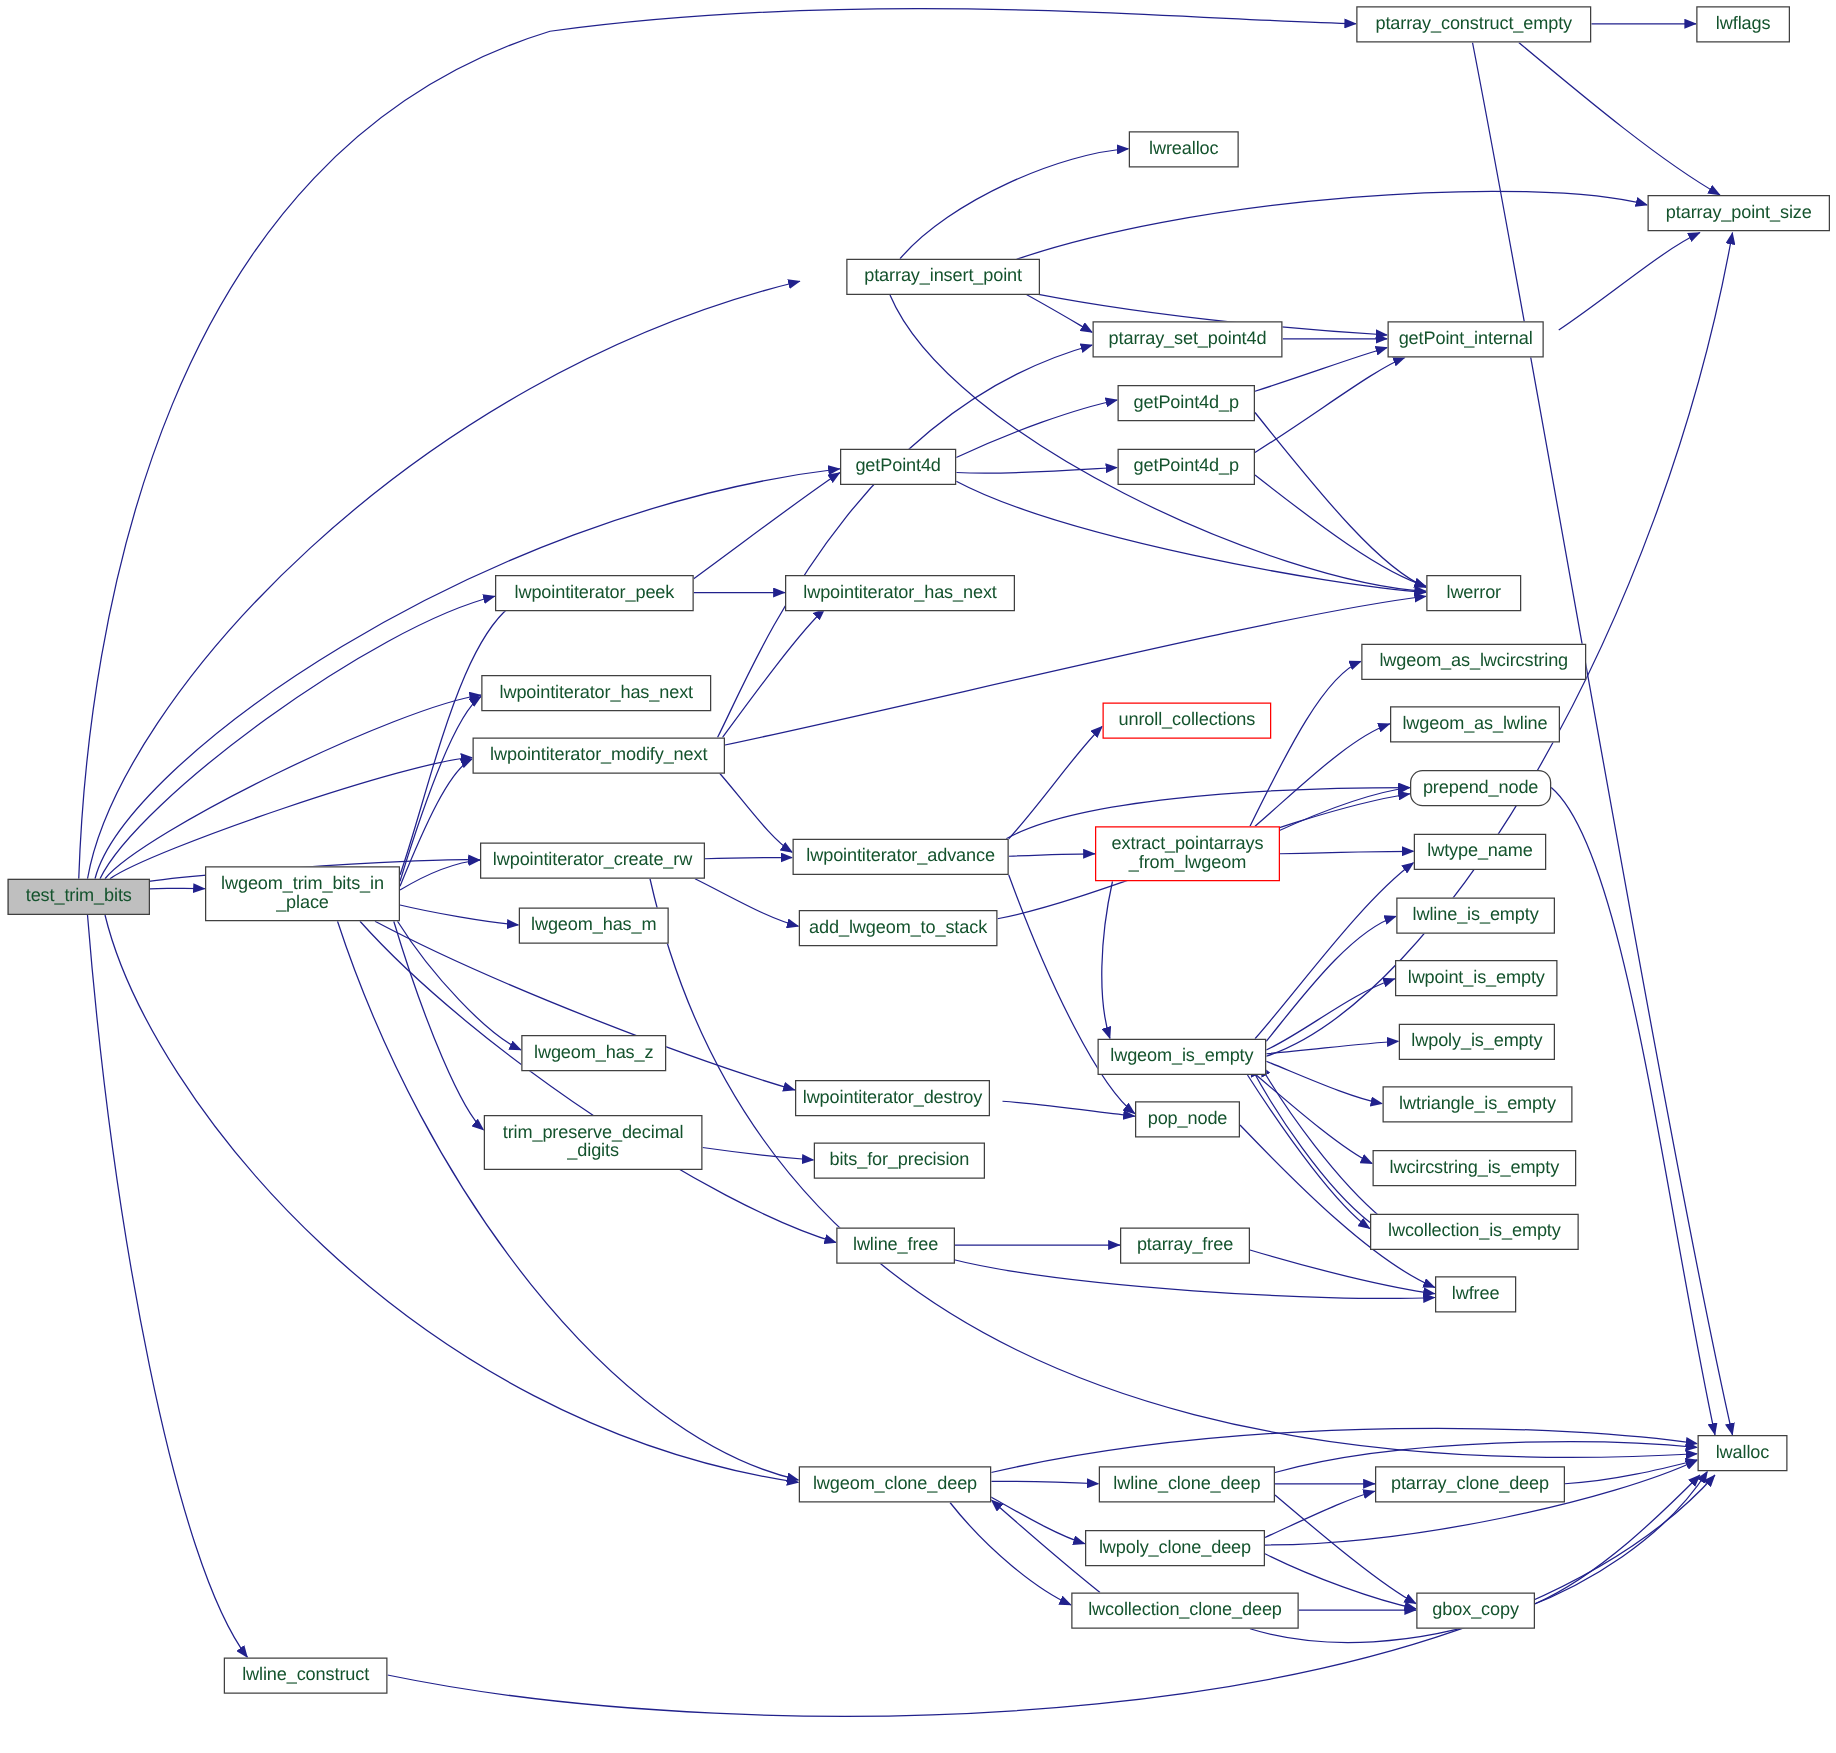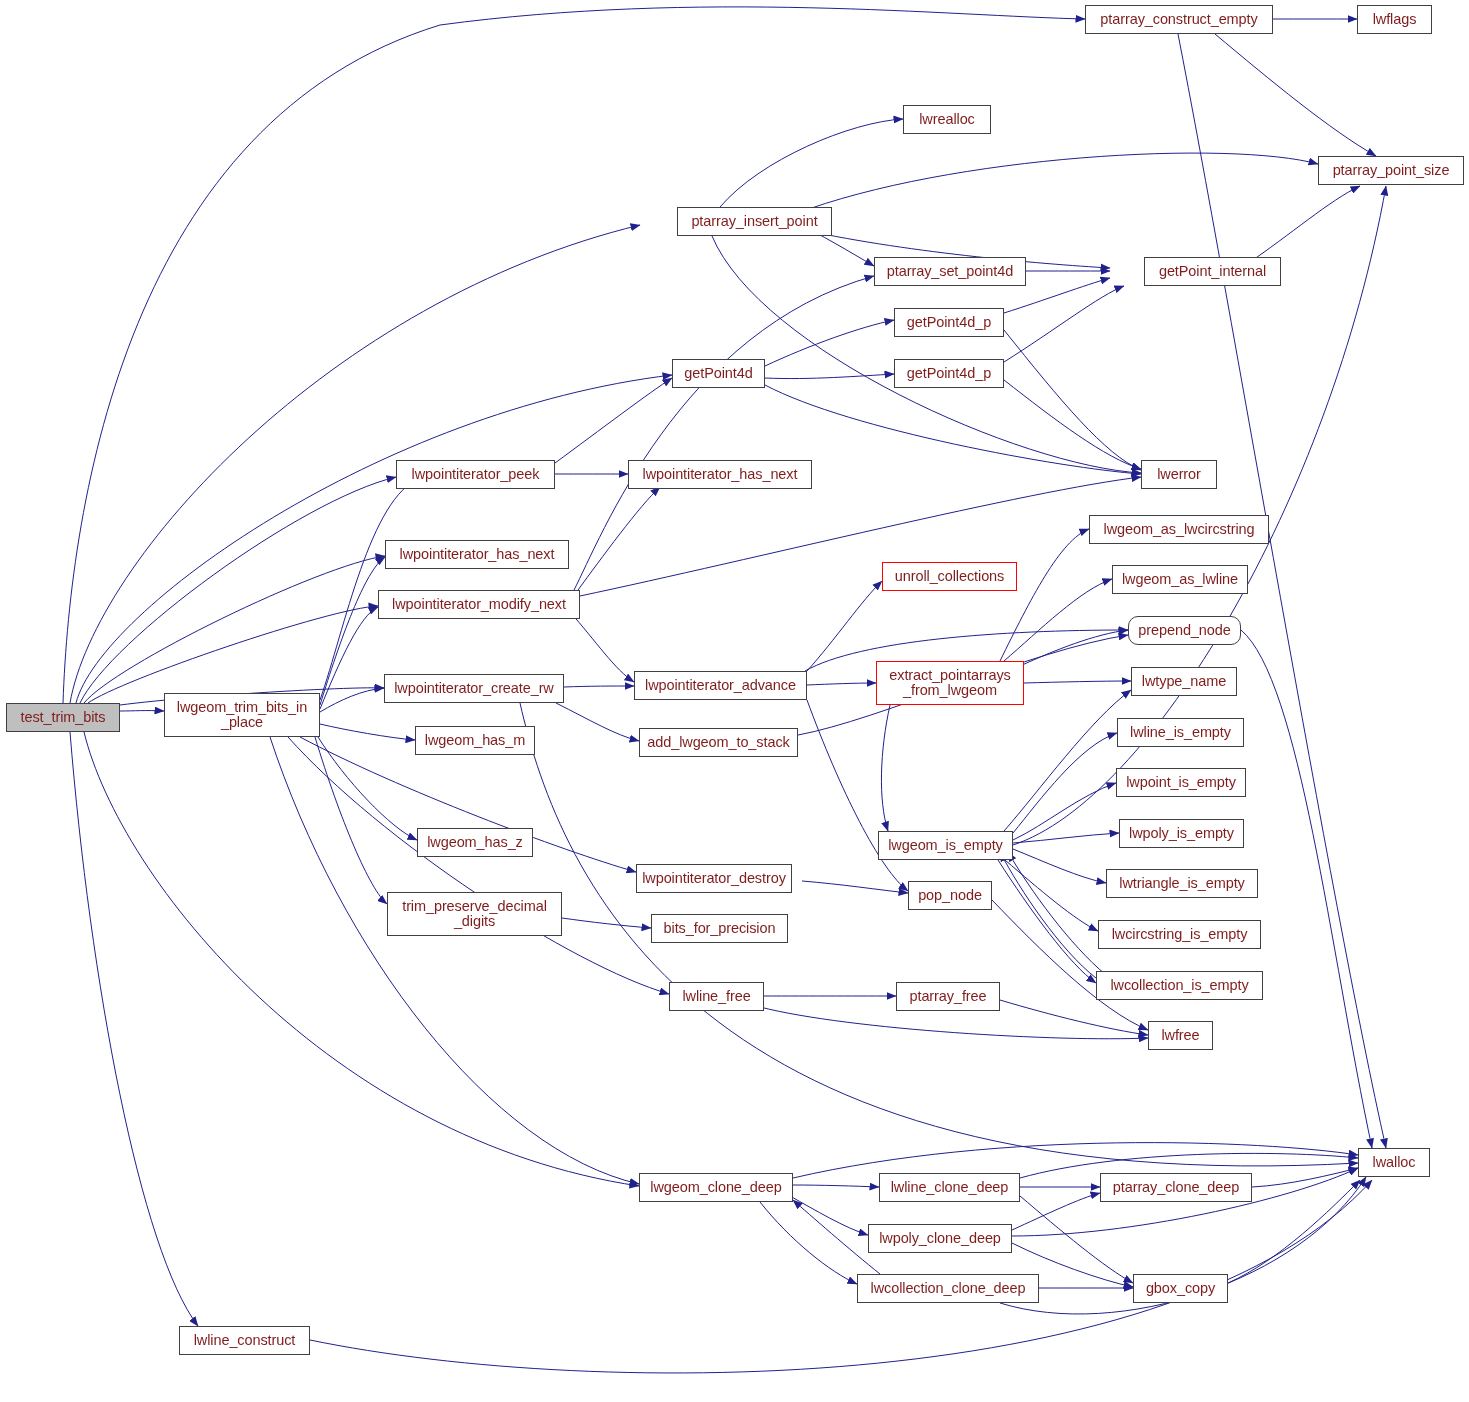--- a/index.html
+++ b/index.html
@@ -27,21 +27,21 @@
     position: absolute;
     box-sizing: border-box;
     background: #ffffff;
     border: 1px solid #404040;
     display: flex;
     align-items: center;
     justify-content: center;
     text-align: center;
     font-size: 14.5px;
     line-height: 1.06;
-    color: #7f1d1d;
+    color: #14532d;
     white-space: pre;
     letter-spacing: -0.1px;
     z-index: 5;
   }
   .node.root {
     background: #bfbfbf;
     border-color: #404040;
   }
   .node.danger {
     border-color: #ff0000;
@@ -183,21 +183,21 @@
   <div id="nodes">
       <div class="node root" style="left: 6px; top: 703px; width: 114px; height: 29px;">test_trim_bits</div>
       <div class="node" style="left: 164px; top: 693px; width: 156px; height: 44px;">lwgeom_trim_bits_in
 _place</div>
       <div class="node" style="left: 1085px; top: 5px; width: 188px; height: 29px;">ptarray_construct_empty</div>
       <div class="node" style="left: 1357px; top: 5px; width: 75px; height: 29px;">lwflags</div>
       <div class="node" style="left: 1318px; top: 156px; width: 146px; height: 29px;">ptarray_point_size</div>
       <div class="node" style="left: 903px; top: 105px; width: 88px; height: 29px;">lwrealloc</div>
       <div class="node" style="left: 640px; top: 207px; width: 155px; height: 29px; margin-left: 37px;">ptarray_insert_point</div>
       <div class="node" style="left: 874px; top: 257px; width: 152px; height: 29px;">ptarray_set_point4d</div>
-      <div class="node" style="left: 1110px; top: 257px; width: 137px; height: 29px; margin-left: 34px;">getPoint_internal</div>
+      <div class="node" style="left: 1110px; top: 257px; width: 125px; height: 29px;">getPoint_internal</div>
       <div class="node" style="left: 894px; top: 308px; width: 110px; height: 29px;">getPoint4d_p</div>
       <div class="node" style="left: 672px; top: 359px; width: 93px; height: 29px;">getPoint4d</div>
       <div class="node" style="left: 894px; top: 359px; width: 110px; height: 29px;">getPoint4d_p</div>
       <div class="node" style="left: 396px; top: 460px; width: 159px; height: 29px;">lwpointiterator_peek</div>
       <div class="node" style="left: 628px; top: 460px; width: 184px; height: 29px;">lwpointiterator_has_next</div>
       <div class="node" style="left: 1141px; top: 460px; width: 76px; height: 29px;">lwerror</div>
       <div class="node" style="left: 1089px; top: 515px; width: 180px; height: 29px;">lwgeom_as_lwcircstring</div>
       <div class="node" style="left: 385px; top: 540px; width: 184px; height: 29px;">lwpointiterator_has_next</div>
       <div class="node" style="left: 1112px; top: 565px; width: 136px; height: 29px;">lwgeom_as_lwline</div>
       <div class="node danger" style="left: 882px; top: 562px; width: 135px; height: 29px;">unroll_collections</div>

